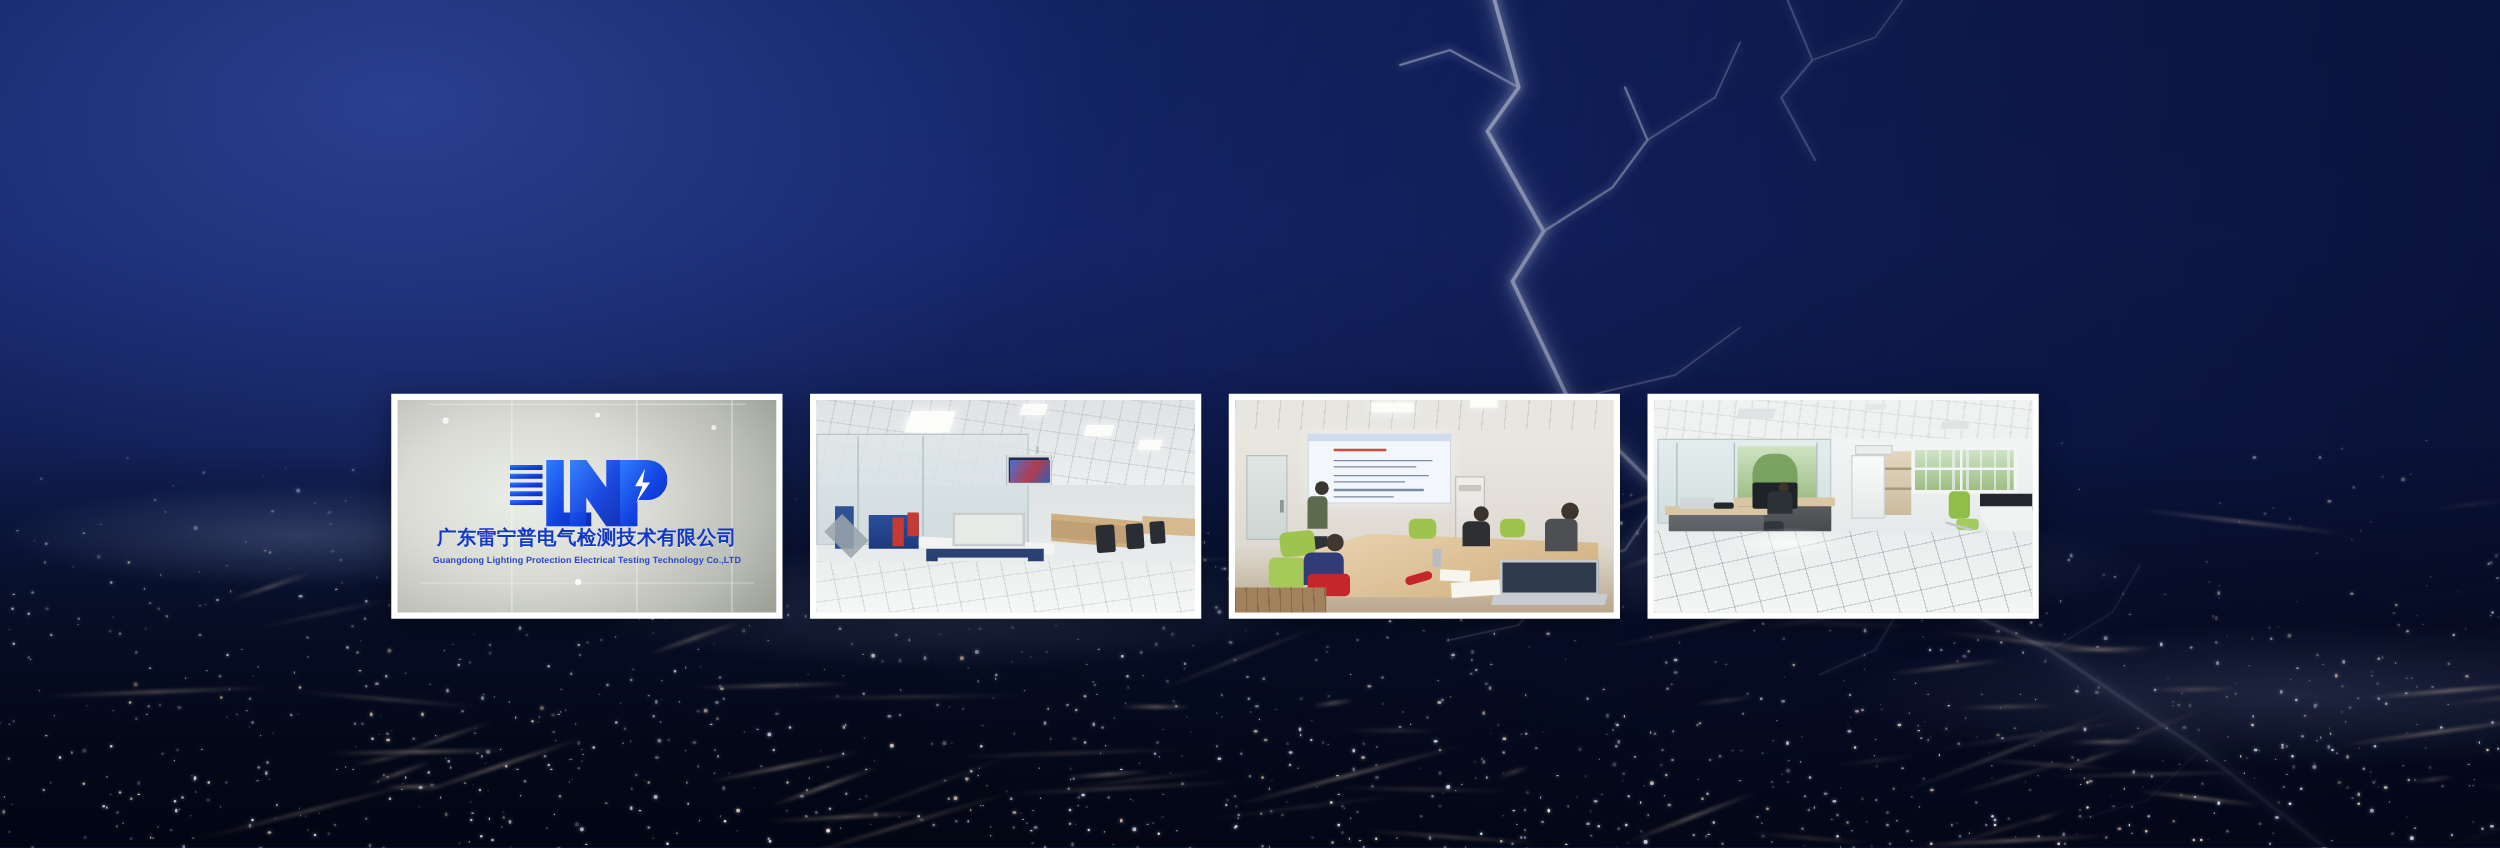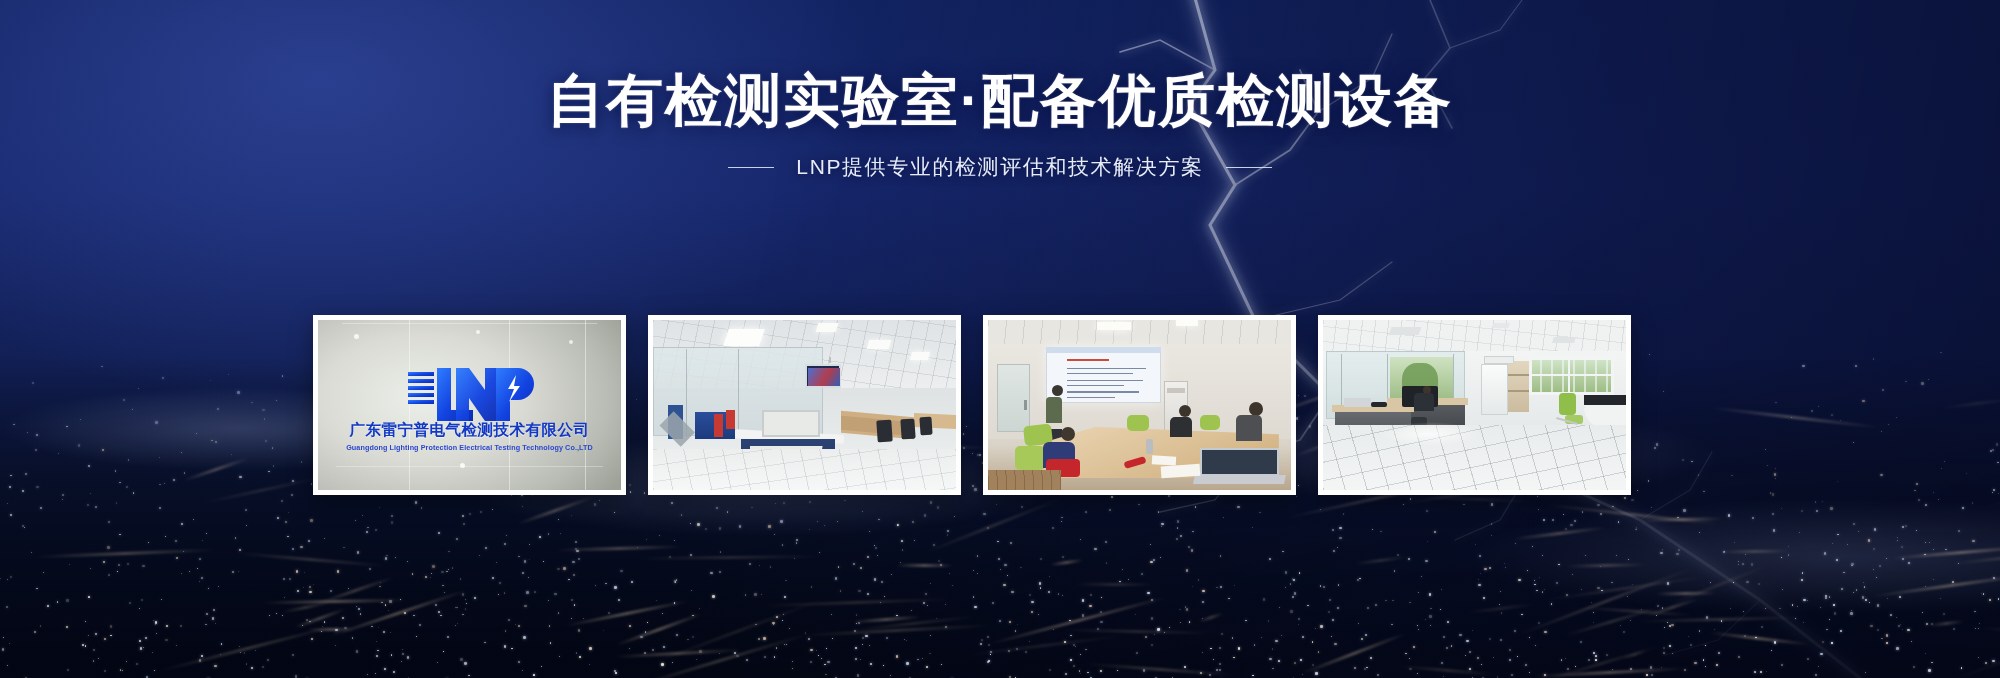--- a/index.html
+++ b/index.html
@@ -1626,28 +1626,20 @@
       <b style="left:45.96%;top:53.48%;width:149px;transform:rotate(-21.6deg);opacity:0.31"></b>
       <b style="left:85.43%;top:87.49%;width:100px;transform:rotate(6.6deg);opacity:0.70"></b>
       <b style="left:7.78%;top:90.46%;width:183px;transform:rotate(-14.3deg);opacity:0.44"></b>
       <b style="left:14.61%;top:81.46%;width:55px;transform:rotate(-19.9deg);opacity:0.58"></b>
       <b style="left:81.08%;top:92.31%;width:25px;transform:rotate(-18.2deg);opacity:0.31"></b>
       <b style="left:64.51%;top:27.19%;width:98px;transform:rotate(-20.5deg);opacity:0.64"></b>
       <b style="left:31.86%;top:62.96%;width:185px;transform:rotate(-0.7deg);opacity:0.29"></b>
       <b style="left:79.16%;top:79.31%;width:110px;transform:rotate(3.9deg);opacity:0.34"></b>
     </div>
 
-  <div class="headline-wrap">
-    <div class="headline">自有检测实验室·配备优质检测设备</div>
-    <div class="subline">
-      <span class="rule"></span>
-      <span>LNP提供专业的检测评估和技术解决方案</span>
-      <span class="rule"></span>
-    </div>
-  </div>
 
   <div class="strip">
 
     <div class="card">
       <div class="photo p1">
         <span class="seam" style="left:30%"></span>
         <span class="seam" style="left:63%"></span>
         <span class="seam" style="left:88%"></span>
         <span class="ph-el" style="left:8%;top:2%;width:84%;height:1px;background:rgba(255,255,255,.35)"></span>
         <span class="ph-el" style="left:6%;top:86%;width:88%;height:1px;background:rgba(255,255,255,.3)"></span>

